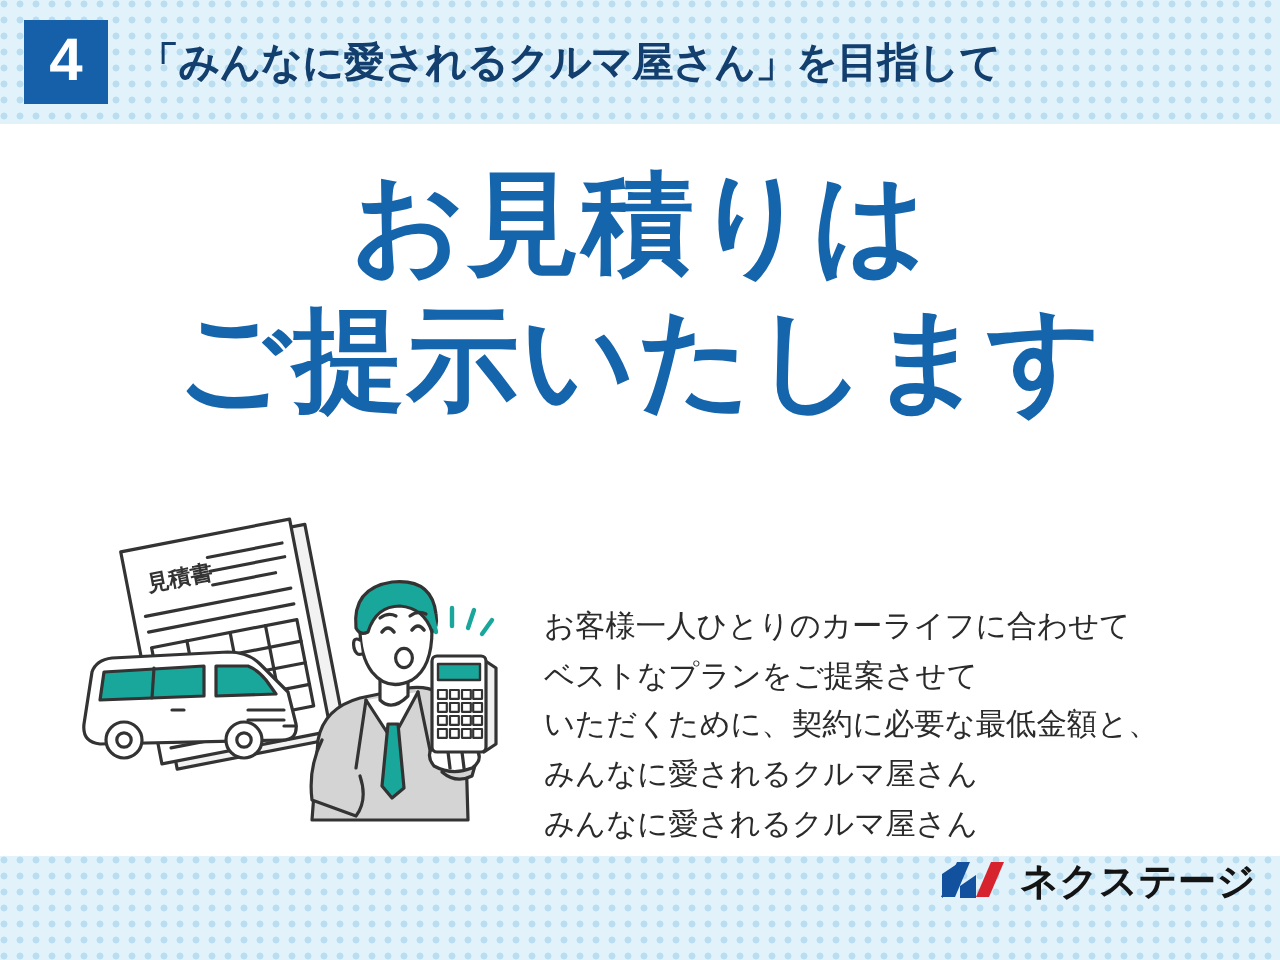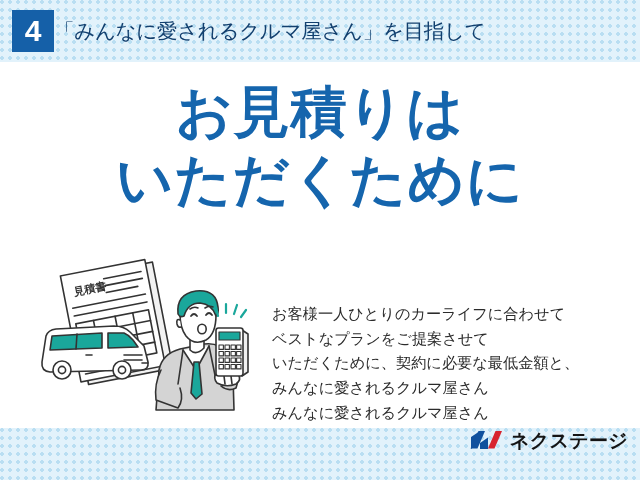--- a/index.html
+++ b/index.html
@@ -67,23 +67,24 @@
     color: #ffffff;
     font-size: 30px;
     font-weight: bold;
     display: flex;
     align-items: center;
     justify-content: center;
     flex: 0 0 auto;
     line-height: 1;
   }
   #header-title {
+    margin-left: 15px;
     color: #123f6e;
     font-size: 20.5px;
-    font-weight: normal;
+    font-weight: bold;
     letter-spacing: -0.3px;
     white-space: nowrap;
   }
 
   
   #headline {
     position: absolute;
     left: 0;
     top: 16px;
     width: 640px;
@@ -145,21 +146,21 @@
 
 <div id="poster">
 
   <div class="dotband" id="header-band"></div>
   <div class="dotband" id="footer-band"></div>
 
   <div id="content-card">
 
     <div id="headline">
       <span class="line">お見積りは</span>
-      <span class="line">いただくために</span>
+      <span class="line">ご提示いたします</span>
     </div>
 
     <div id="body-copy">
       <span class="line">お客様一人ひとりのカーライフに合わせて</span>
       <span class="line">ベストなプランをご提案させて</span>
       <span class="line">いただくために、契約に必要な最低金額と、</span>
       <span class="line">みんなに愛されるクルマ屋さん</span>
       <span class="line">みんなに愛されるクルマ屋さん</span>
     </div>
 

